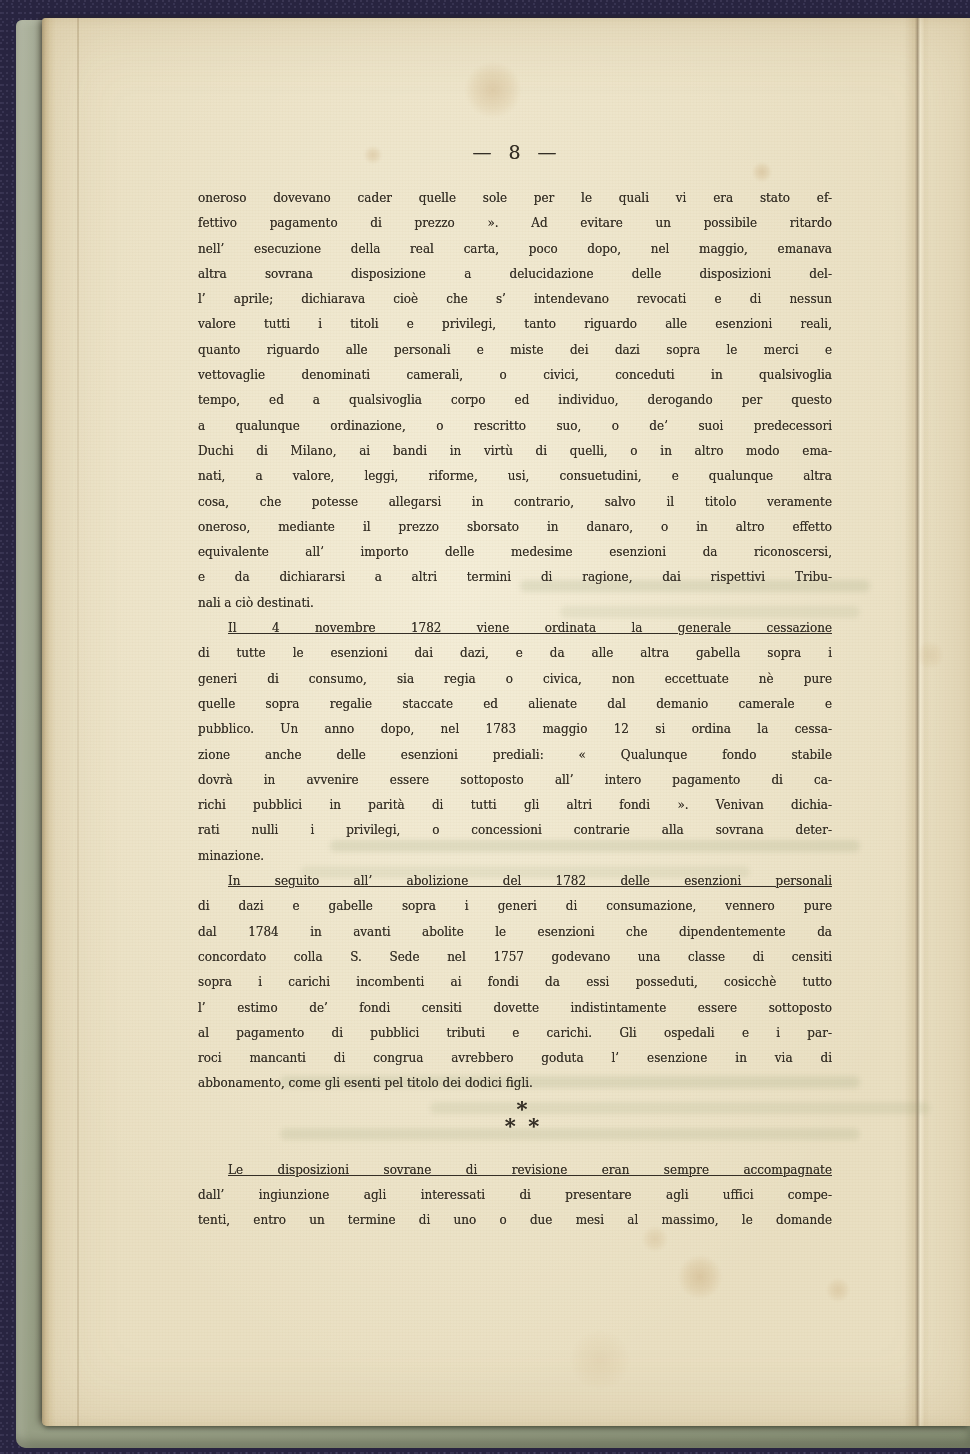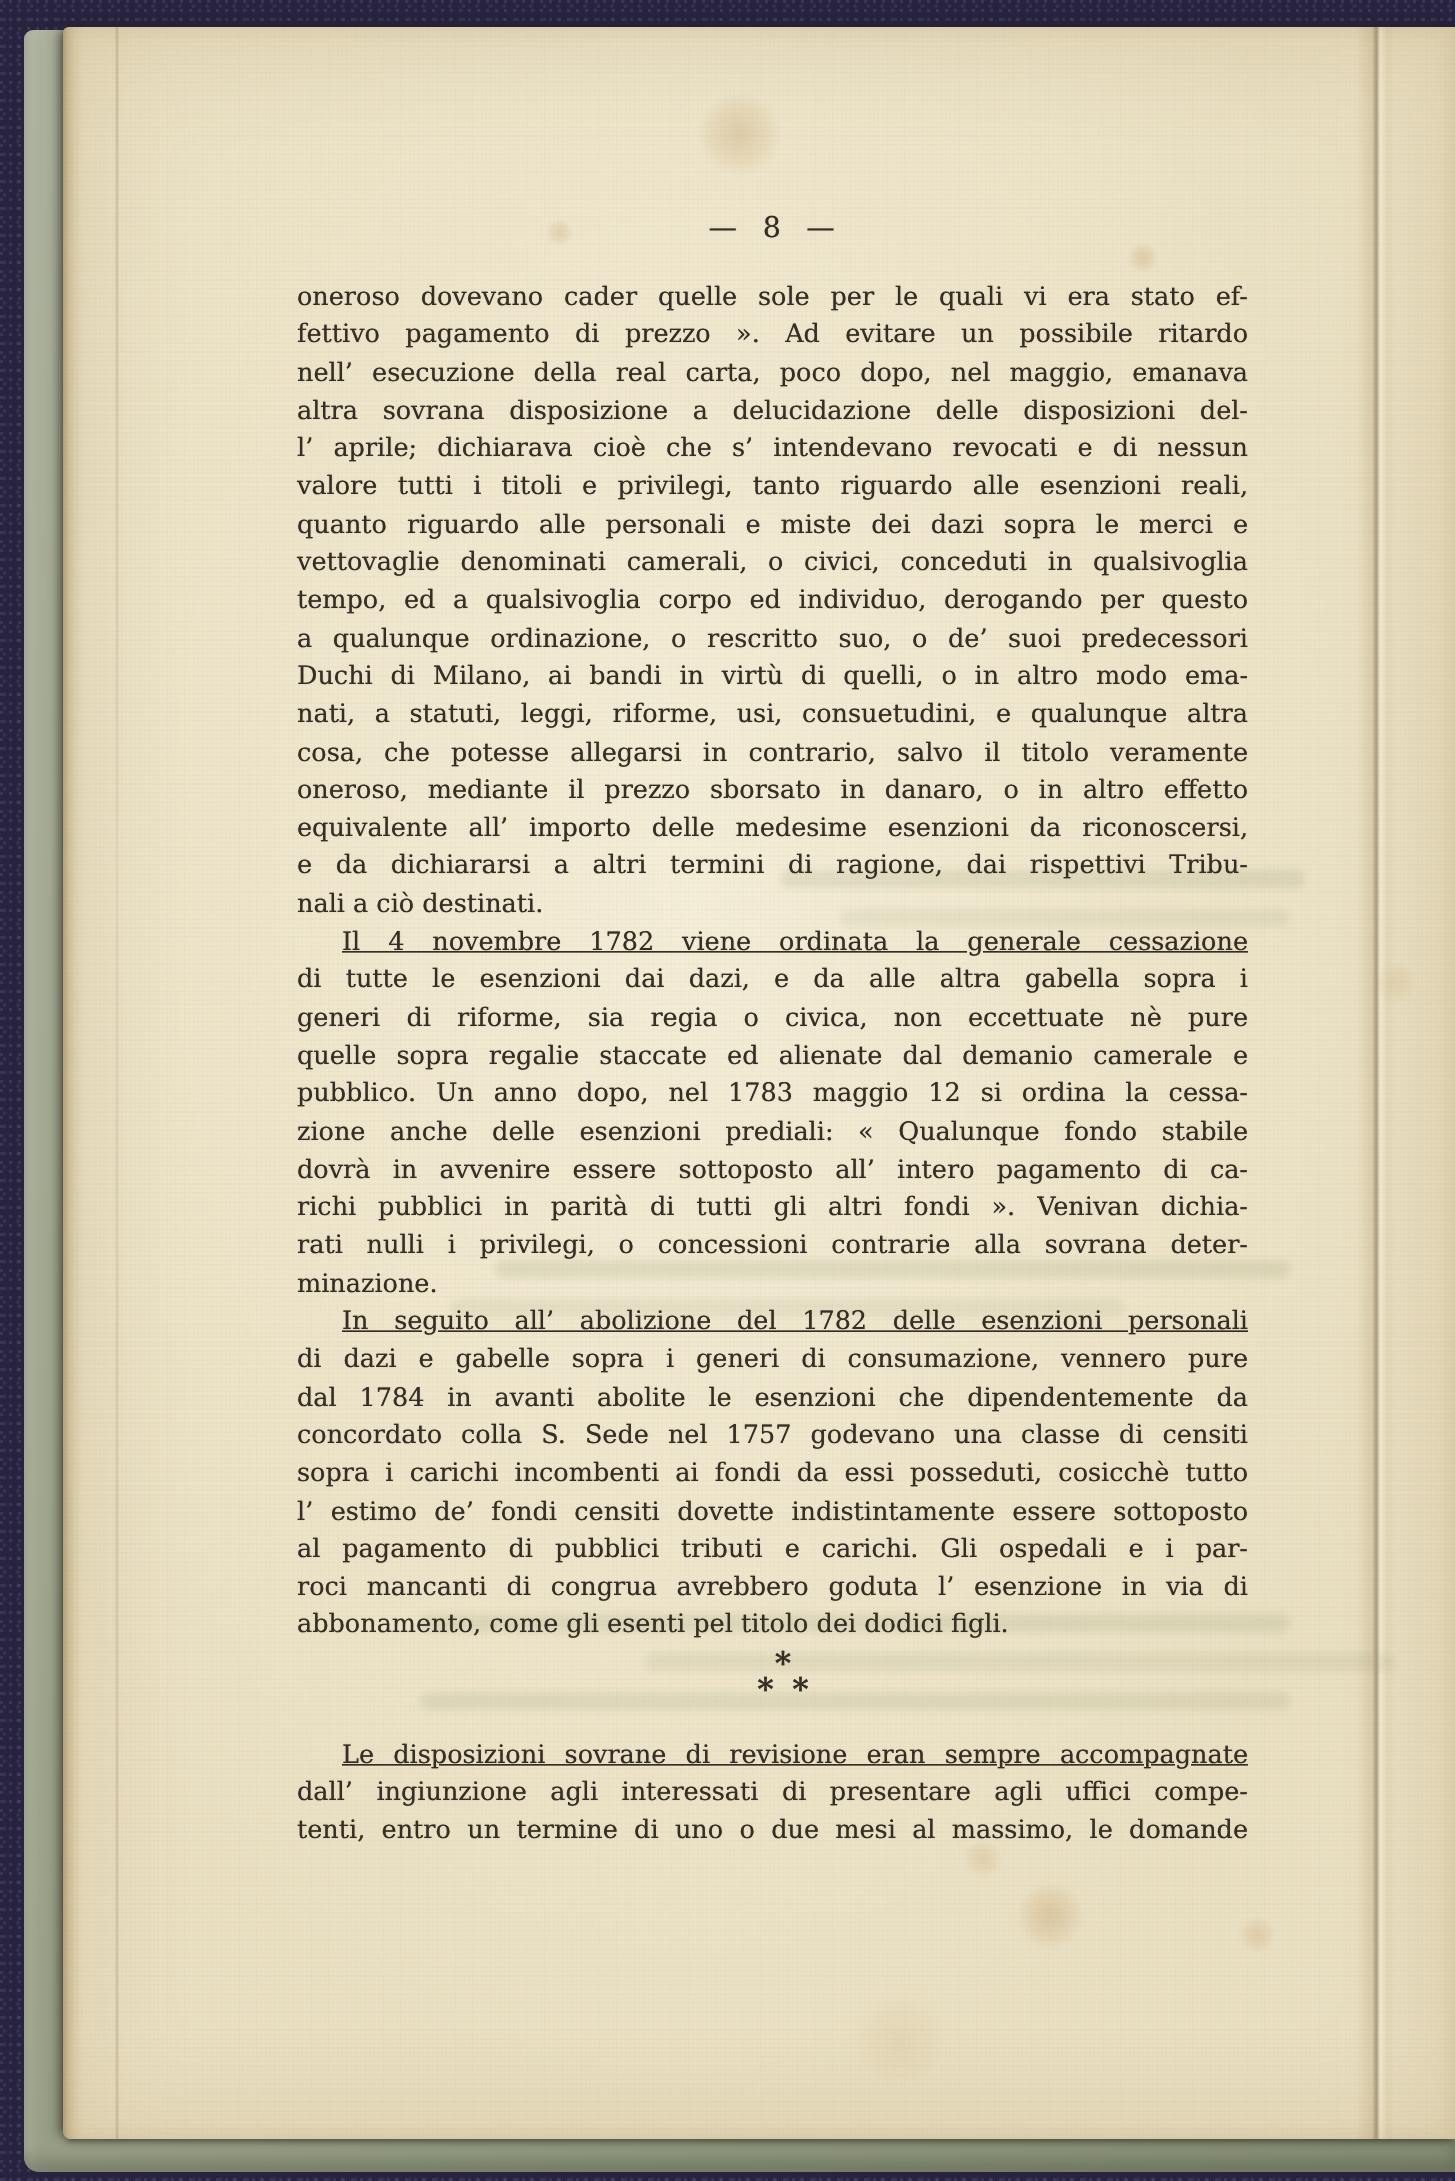--- a/index.html
+++ b/index.html
@@ -62,21 +62,21 @@
   .textblock{
     position:absolute;left:156px;top:122px;width:634px;
     color:var(--ink,#342e25);
     text-shadow:0 0 .5px rgba(45,38,28,.65);
   }
   .pagenum{
     text-align:center;font-size:19px;line-height:25px;word-spacing:9px;
     letter-spacing:1px;
   }
   .bodytext{margin-top:21px;}
-  .para{font-size:17px;line-height:25.3px;}
+  .para{font-size:12px;line-height:25.3px;}
   .line{text-align:justify;text-align-last:justify;white-space:normal;}
   .line.lastline{text-align-last:left;}
   .line.indent{text-indent:30px;text-decoration:underline;}
   .asterism{margin-top:4px;text-align:center;transform:translateX(7px);font-weight:bold;}
   .ast-row1{font-size:21px;line-height:15px;}
   .ast-row2{font-size:21px;line-height:20px;word-spacing:5px;}
   .bodytext2{margin-top:22px;}
 </style>
 </head>
 <body>
@@ -113,31 +113,31 @@
             <div class="line">fettivo pagamento di prezzo ». Ad evitare un possibile ritardo</div>
             <div class="line">nell’ esecuzione della real carta, poco dopo, nel maggio, emanava</div>
             <div class="line">altra sovrana disposizione a delucidazione delle disposizioni del-</div>
             <div class="line">l’ aprile; dichiarava cioè che s’ intendevano revocati e di nessun</div>
             <div class="line">valore tutti i titoli e privilegi, tanto riguardo alle esenzioni reali,</div>
             <div class="line">quanto riguardo alle personali e miste dei dazi sopra le merci e</div>
             <div class="line">vettovaglie denominati camerali, o civici, conceduti in qualsivoglia</div>
             <div class="line">tempo, ed a qualsivoglia corpo ed individuo, derogando per questo</div>
             <div class="line">a qualunque ordinazione, o rescritto suo, o de’ suoi predecessori</div>
             <div class="line">Duchi di Milano, ai bandi in virtù di quelli, o in altro modo ema-</div>
-            <div class="line">nati, a statuti, leggi, riforme, usi, consuetudini, e qualunque altra</div>
+            <div class="line">nati, a valore, leggi, riforme, usi, consuetudini, e qualunque altra</div>
             <div class="line">cosa, che potesse allegarsi in contrario, salvo il titolo veramente</div>
             <div class="line">oneroso, mediante il prezzo sborsato in danaro, o in altro effetto</div>
             <div class="line">equivalente all’ importo delle medesime esenzioni da riconoscersi,</div>
             <div class="line">e da dichiararsi a altri termini di ragione, dai rispettivi Tribu-</div>
             <div class="line lastline">nali a ciò destinati.</div>
           </div>
           <div class="para">
             <div class="line indent">Il 4 novembre 1782 viene ordinata la generale cessazione</div>
             <div class="line">di tutte le esenzioni dai dazi, e da alle altra gabella sopra i</div>
-            <div class="line">generi di riforme, sia regia o civica, non eccettuate nè pure</div>
+            <div class="line">generi di consumo, sia regia o civica, non eccettuate nè pure</div>
             <div class="line">quelle sopra regalie staccate ed alienate dal demanio camerale e</div>
             <div class="line">pubblico. Un anno dopo, nel 1783 maggio 12 si ordina la cessa-</div>
             <div class="line">zione anche delle esenzioni prediali: « Qualunque fondo stabile</div>
             <div class="line">dovrà in avvenire essere sottoposto all’ intero pagamento di ca-</div>
             <div class="line">richi pubblici in parità di tutti gli altri fondi ». Venivan dichia-</div>
             <div class="line">rati nulli i privilegi, o concessioni contrarie alla sovrana deter-</div>
             <div class="line lastline">minazione.</div>
           </div>
           <div class="para">
             <div class="line indent">In seguito all’ abolizione del 1782 delle esenzioni personali</div>

